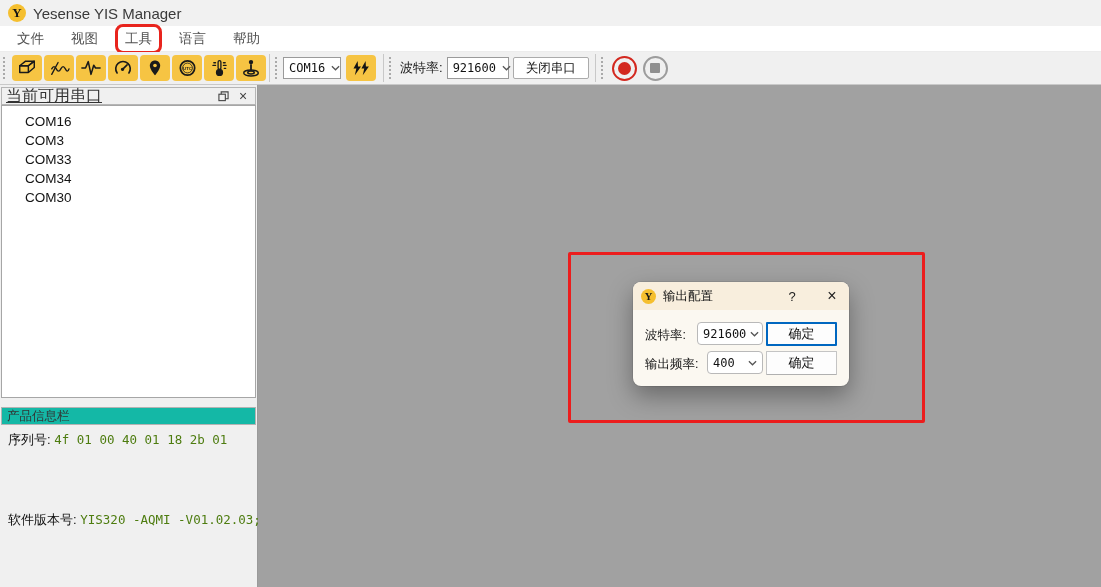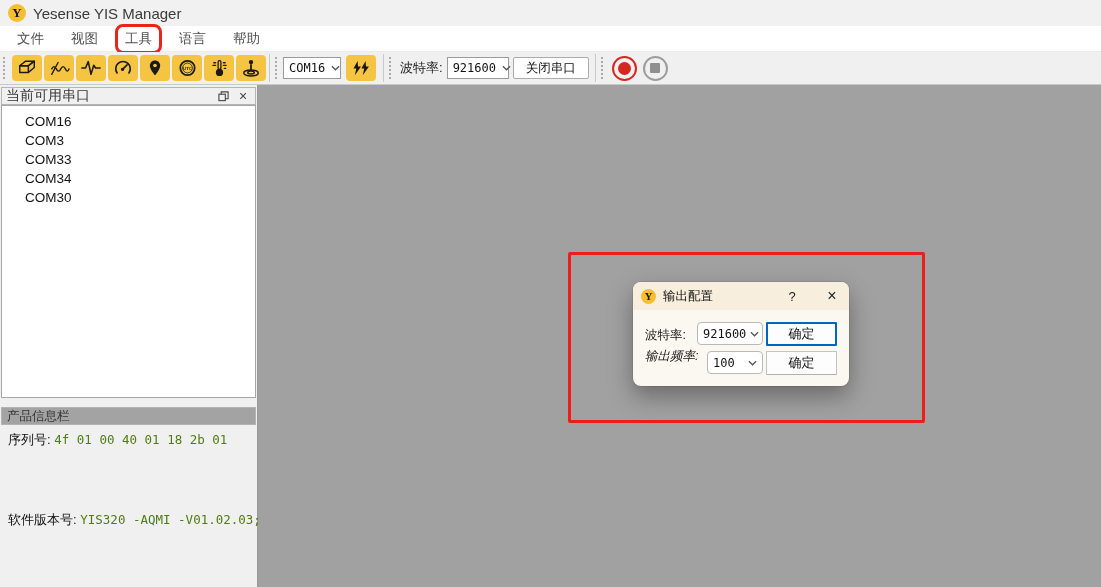--- a/index.html
+++ b/index.html
@@ -41,27 +41,27 @@
   .rec-btn .dot { width:13px; height:13px; border-radius:50%; background:#d3281f; }
   .stop-btn { width:25px; height:25px; border-radius:50%; border:2px solid #9c9c9c; background:#f0f0f0;
               display:flex; align-items:center; justify-content:center; margin:0 3px; cursor:pointer; }
   .stop-btn .sq { width:10px; height:10px; background:#8f8f8f; border-radius:1px; }
 
   
   .dock { position:absolute; left:0; top:85px; width:258px; height:502px; background:#f0f0f0;
           border-right:1px solid #9a9a9a; }
   .dock-header { position:absolute; left:1px; top:2px; width:255px; height:18px; background:#f0f0f0;
                  border:1px solid #b5b5b5; display:flex; align-items:center; padding:0 4px; }
-  .dock-header .dh-title { font-size:14px; color:#333; flex:1; }
+  .dock-header .dh-title { font-size:16px; color:#333; flex:1;text-decoration:underline; }
   .dock-icon { width:16px; height:14px; display:flex; align-items:center; justify-content:center;
                color:#444; cursor:pointer; margin-left:4px; }
   .port-list { position:absolute; left:1px; top:20px; width:255px; height:293px; background:#ffffff;
                border:1px solid #a6a6a6; padding-top:6px; }
   .port-item { padding-left:23px; font-size:13.5px; color:#141414; line-height:19px; cursor:pointer; }
-  .info-header { position:absolute; left:1px; top:322px; width:255px; height:18px; background:#a3a3a3;
+  .info-header { position:absolute; left:1px; top:322px; width:255px; height:18px; background:#14b8a6;
                  border:1px solid #b3b3b3; display:flex; align-items:center; padding-left:5px;
                  font-size:12.5px; color:#333; }
   .info-row { position:absolute; left:8px; font-size:13px; color:#111; white-space:nowrap; }
   .mono-val { font-family:"DejaVu Sans Mono","Liberation Mono",monospace; font-size:12.5px; color:#4d7c0f; }
 
   
   .main-area { position:absolute; left:258px; top:85px; width:843px; height:502px; background:#a1a1a1; }
 
   
   .red-rect { position:absolute; left:568px; top:252px; width:357px; height:171px;
@@ -273,23 +273,23 @@
     <div class="dlg-combo" style="left:64px; top:40px; width:66px;">
       <span class="val">921600</span>
       <span class="chev">
         <svg width="9" height="6" viewBox="0 0 10 6" fill="none" stroke="#555" stroke-width="1.4">
             <path d="M1 1 L5 5 L9 1"></path>
           </svg>
       </span>
     </div>
     <button class="dlg-btn primary" style="left:133px; top:40px;">确定</button>
 
-    <span class="dlg-label" style="left:12px; top:66px;font-style:italic;">输出频率:</span>
+    <span class="dlg-label" style="left:12px; top:74px;">输出频率:</span>
     <div class="dlg-combo" style="left:74px; top:69px; width:56px;">
-      <span class="val">100</span>
+      <span class="val">400</span>
       <span class="chev">
         <svg width="9" height="6" viewBox="0 0 10 6" fill="none" stroke="#555" stroke-width="1.4">
             <path d="M1 1 L5 5 L9 1"></path>
           </svg>
       </span>
     </div>
     <button class="dlg-btn normal" style="left:133px; top:69px;">确定</button>
   </div>
 
 </div>

